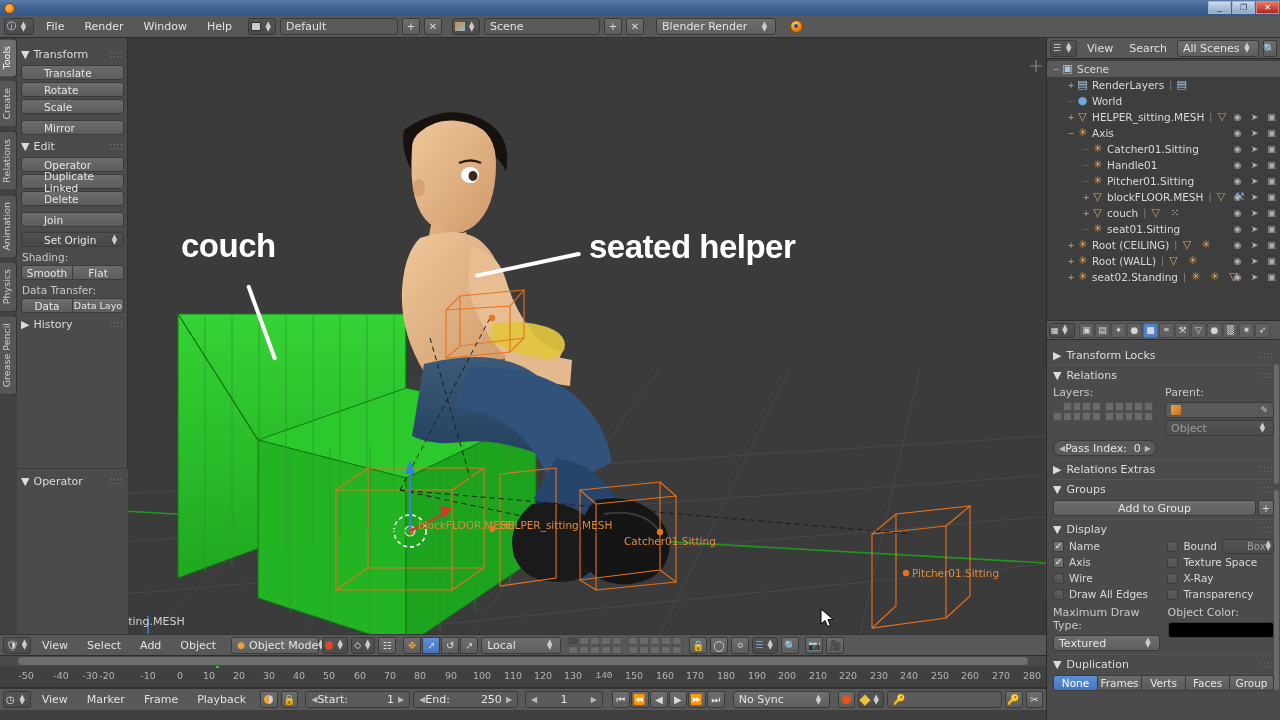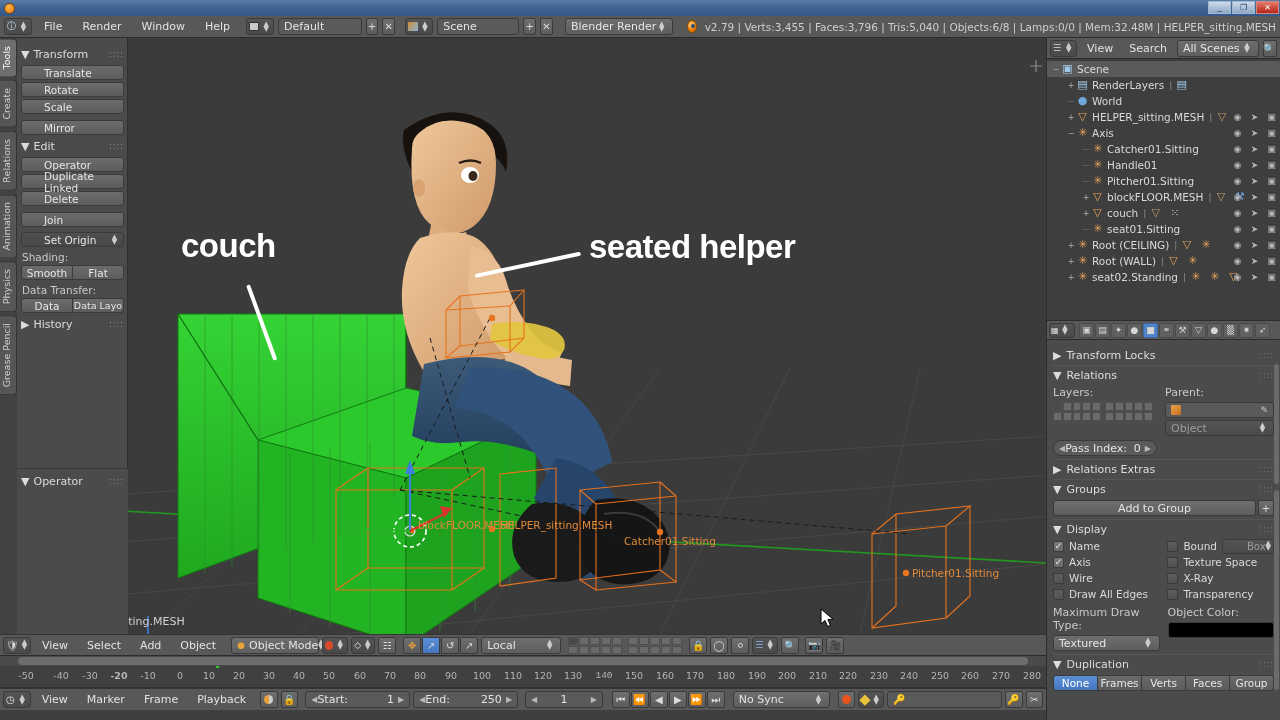--- a/index.html
+++ b/index.html
@@ -203,21 +203,20 @@
     <div class="ctl field" style="width:116px;">Scene</div>
     <div class="ico-btn">+</div>
     <div class="ico-btn">✕</div>
 
     <div class="ctl" style="width:120px;margin-left:8px;justify-content:space-between;">
       <span>Blender Render</span>
       <span class="spin">▲<br>▼</span>
     </div>
 
     <div class="blender-logo" style="margin-left:10px;"></div>
-    <div class="info-text">v2.79 | Verts:3,455 | Faces:3,796 | Tris:5,040 | Objects:6/8 | Lamps:0/0 | Mem:32.48M | HELPER_sitting.MESH</div>
   </div>
 
   <div id="viewport">
     <svg id="vp-canvas" viewBox="0 0 1046 596" preserveAspectRatio="none">
       <defs>
         <linearGradient id="skin" x1="0" y1="0" x2="1" y2="1">
           <stop offset="0" stop-color="#efc79b"></stop>
             <stop offset="1" stop-color="#cf9a6a"></stop>
         </linearGradient>
         <linearGradient id="jeans" x1="0" y1="0" x2="0" y2="1">
@@ -542,21 +541,21 @@
   <div id="timeline">
     <div id="tl-scroll">
       <div class="thumb"></div>
     </div>
     <div id="tl-ruler">
       <div class="playhead" style="left:216px;"></div>
       <div id="ticks">
           <div class="tick" style="left: 26px;">-50</div>
           <div class="tick" style="left: 61px;">-40</div>
           <div class="tick" style="left: 90px;">-30</div>
-          <div class="tick" style="left: 119px; font-weight: bold;">-20</div>
+          <div class="tick" style="left: 107px;">-20</div>
           <div class="tick" style="left: 148px;">-10</div>
           <div class="tick" style="left: 180px;">0</div>
           <div class="tick" style="left: 209px;">10</div>
           <div class="tick" style="left: 239px;">20</div>
           <div class="tick" style="left: 269px;">30</div>
           <div class="tick" style="left: 299px;">40</div>
           <div class="tick" style="left: 329px;">50</div>
           <div class="tick" style="left: 360px;">60</div>
           <div class="tick" style="left: 390px;">70</div>
           <div class="tick" style="left: 420px;">80</div>

